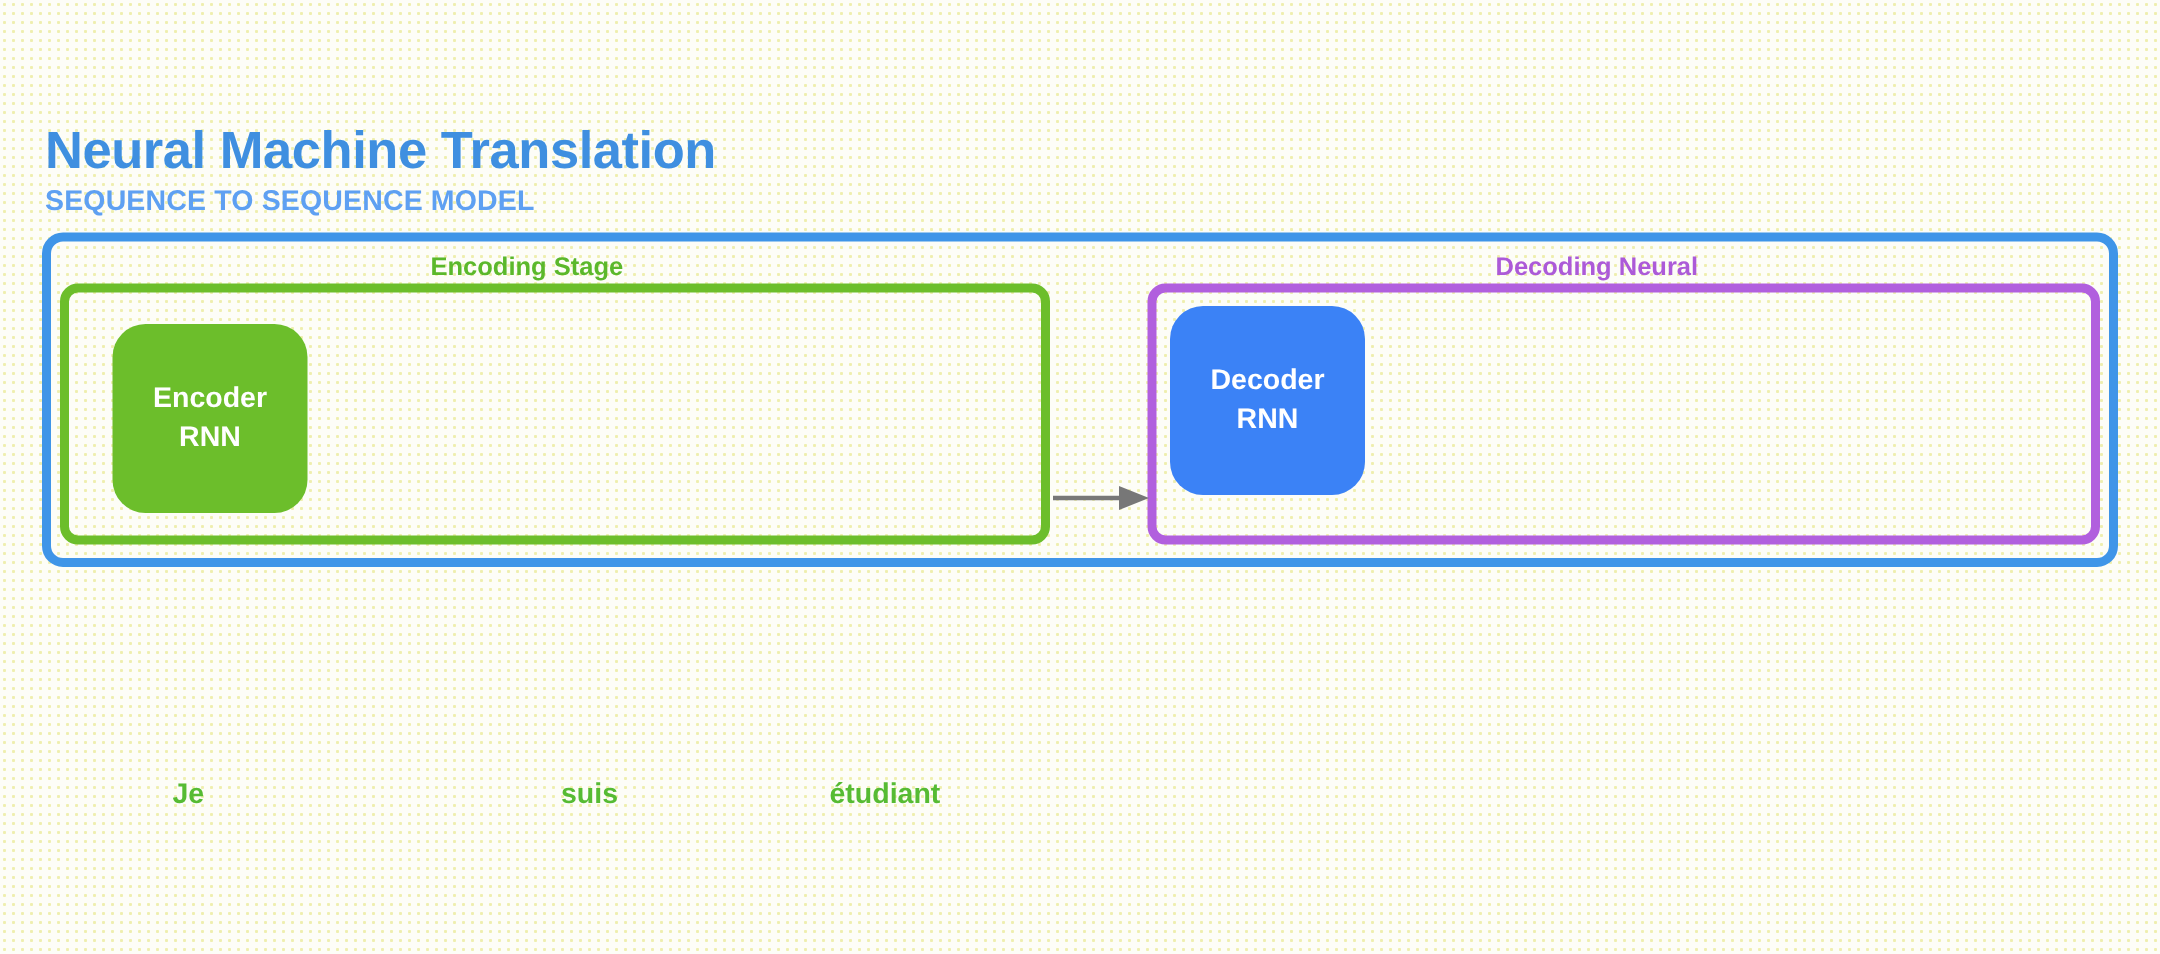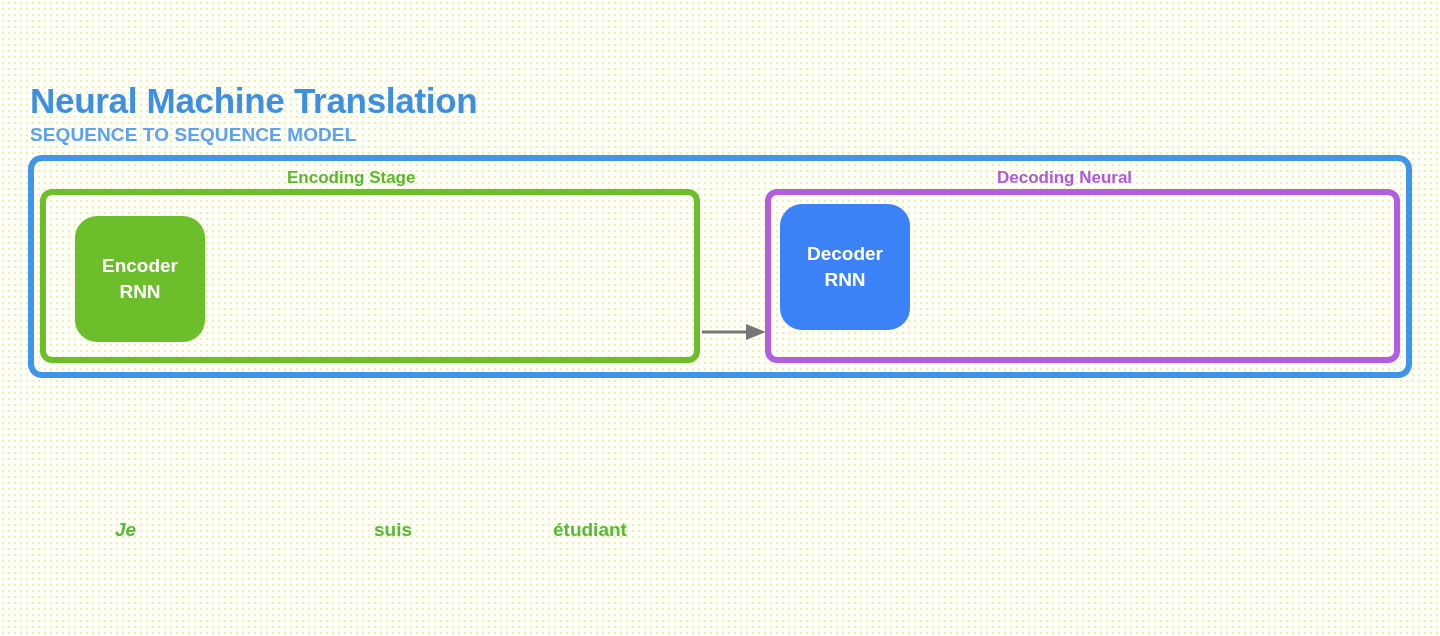--- a/index.html
+++ b/index.html
@@ -133,21 +133,21 @@
   }
 
   
   .output-word {
     position: absolute;
     font-size: 19px;
     font-weight: bold;
     color: #56bb33;
     white-space: nowrap;
   }
-  #output-word-0 { left: 115px; top: 519px; font-style: italic; }
+  #output-word-0 { left: 115px; top: 519px; }
   #output-word-1 { left: 346px; top: 519px; margin-left: 28px; }
   #output-word-2 { left: 553px; top: 519px; text-align: center; }
 </style>
 </head>
 <body>
 
 <div id="header-block">
   <div id="page-title">Neural Machine Translation</div>
   <div id="page-subtitle">SEQUENCE TO SEQUENCE MODEL</div>
 </div>

